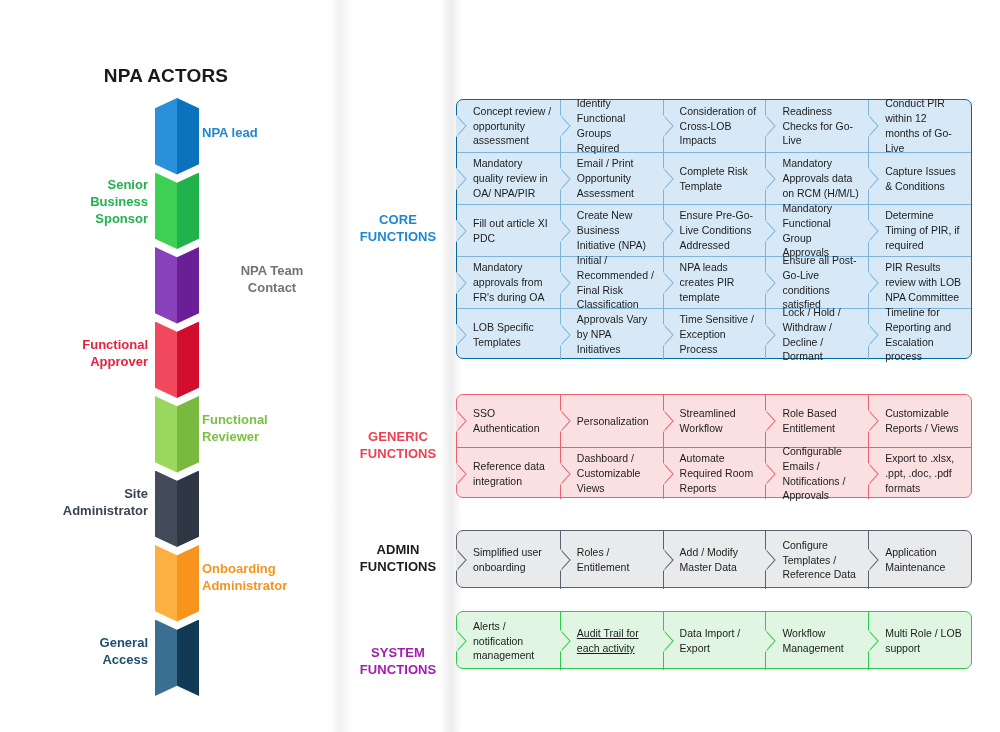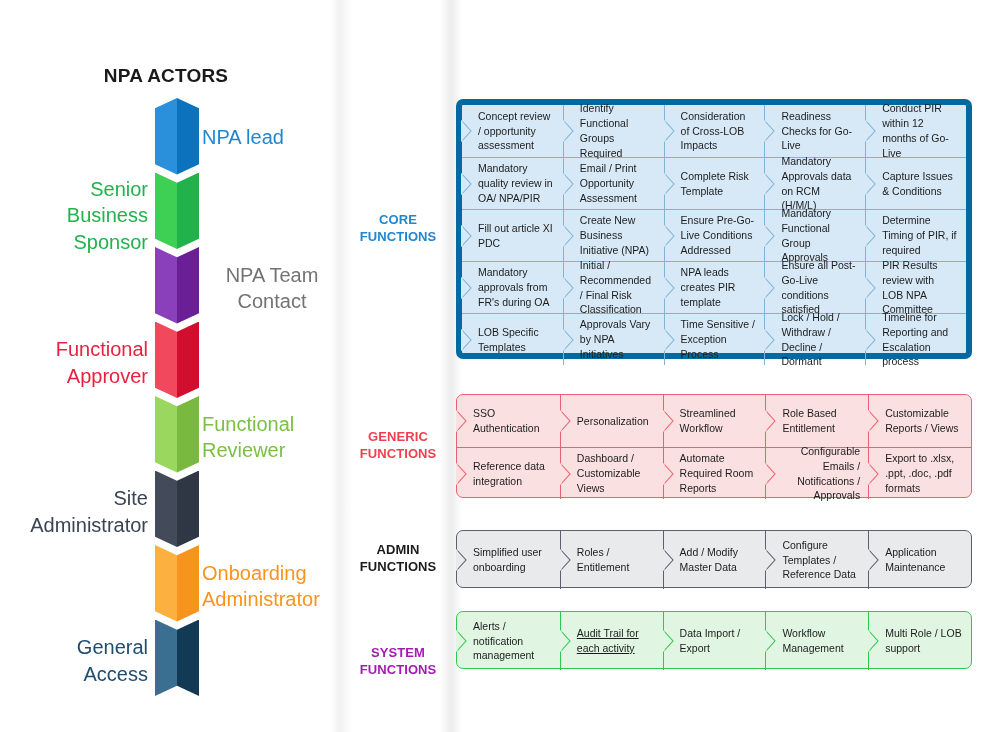--- a/index.html
+++ b/index.html
@@ -35,21 +35,21 @@
   .seg.first .half{-webkit-clip-path:polygon(0 13.5%,100% 0,100% 100%,0 86.5%);
                            clip-path:polygon(0 13.5%,100% 0,100% 100%,0 86.5%);}
   .seg.first .half.r{-webkit-clip-path:polygon(0 0,100% 13.5%,100% 86.5%,0 100%);
                              clip-path:polygon(0 0,100% 13.5%,100% 86.5%,0 100%);}
   
   .seg.last .half{-webkit-clip-path:polygon(0 0,100% 13.5%,100% 86.5%,0 100%);
                           clip-path:polygon(0 0,100% 13.5%,100% 86.5%,0 100%);}
   .seg.last .half.r{-webkit-clip-path:polygon(0 13.5%,100% 0,100% 100%,0 86.5%);
                             clip-path:polygon(0 13.5%,100% 0,100% 100%,0 86.5%);}
 
-  .actor-label{position:absolute;font-size:20px;font-weight:normal;line-height:1.33;}
+  .actor-label{position:absolute;font-size:13px;font-weight:bold;line-height:1.33;}
   .actor-label.right{left:202px;text-align:left;width:140px;}
   .actor-label.left{left:0px;width:148px;text-align:right;}
 
   
   #cats-col{position:absolute;left:352px;top:0;width:92px;height:732px;}
   .cat-label{position:absolute;left:0;width:92px;text-align:center;
     font-size:13px;font-weight:bold;line-height:1.28;letter-spacing:.1px;}
 
   
   #functions{position:absolute;left:0;top:0;width:1000px;height:732px;}
@@ -60,21 +60,21 @@
     display:flex;align-items:center;
     padding:6px 8px 6px 16px;
     font-size:10.5px;line-height:1.42;color:#1c1c1c;}
   .fn-cell .txt{display:block;}
   
   .chev{position:absolute;left:-1px;top:50%;transform:translateY(-50%);
     width:11px;height:22px;}
   .chev svg{display:block;}
 
   
-  .core{background:#d7e9f7;border:6px solid #0369a1;}
+  .core{background:#d7e9f7;border:1px solid #0369a1;}
   .core .fn-row + .fn-row{border-top:1px solid #7fb4d8;}
   .core .fn-cell + .fn-cell{border-left:1px solid #7fb4d8;}
   
   .generic{background:#fbe0e2;border:1px solid #e8636f;}
   .generic .fn-row + .fn-row{border-top:1px solid #e8636f;}
   .generic .fn-cell + .fn-cell{border-left:1px solid #e8636f;}
   
   .admin{background:#e9eaec;border:1px solid #5a6070;}
   .admin .fn-cell + .fn-cell{border-left:1px solid #5a6070;}
   
@@ -483,21 +483,21 @@
         </div>
         <div class="fn-cell" style="width: 20%;">
           <span class="chev">
             <svg width="11" height="22" viewBox="0 0 11 22">
               <path d="M0.5 0.5 L10 11 L0.5 21.5" fill="#fbe0e2" stroke="#e8636f" stroke-width="1.1" stroke-linejoin="miter"></path>
               <path d="M0.5 0.5 L0.5 21.5" stroke="#fbe0e2" stroke-width="2"></path>
             </svg>
           </span>
           <span class="txt">Automate Required Room Reports</span>
         </div>
-        <div class="fn-cell" style="width: 20%; text-align: right;">
+        <div class="fn-cell" style="width: 20%;">
           <span class="chev">
             <svg width="11" height="22" viewBox="0 0 11 22">
               <path d="M0.5 0.5 L10 11 L0.5 21.5" fill="#fbe0e2" stroke="#e8636f" stroke-width="1.1" stroke-linejoin="miter"></path>
               <path d="M0.5 0.5 L0.5 21.5" stroke="#fbe0e2" stroke-width="2"></path>
             </svg>
           </span>
           <span class="txt">Configurable Emails / Notifications / Approvals</span>
         </div>
         <div class="fn-cell" style="width: 20%;">
           <span class="chev">

